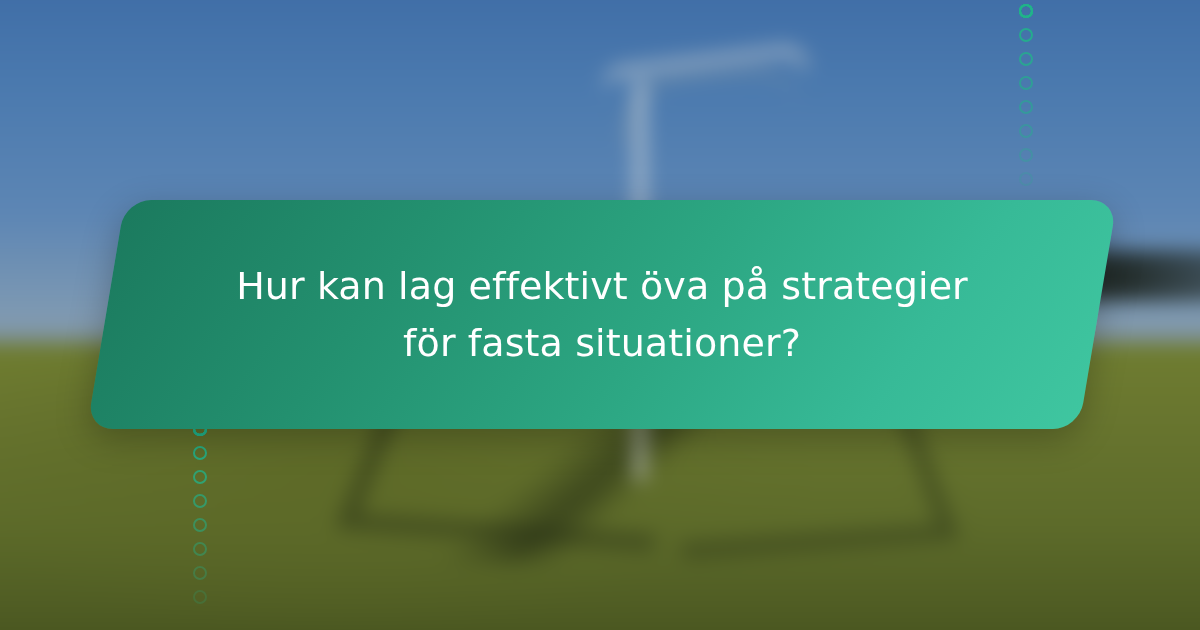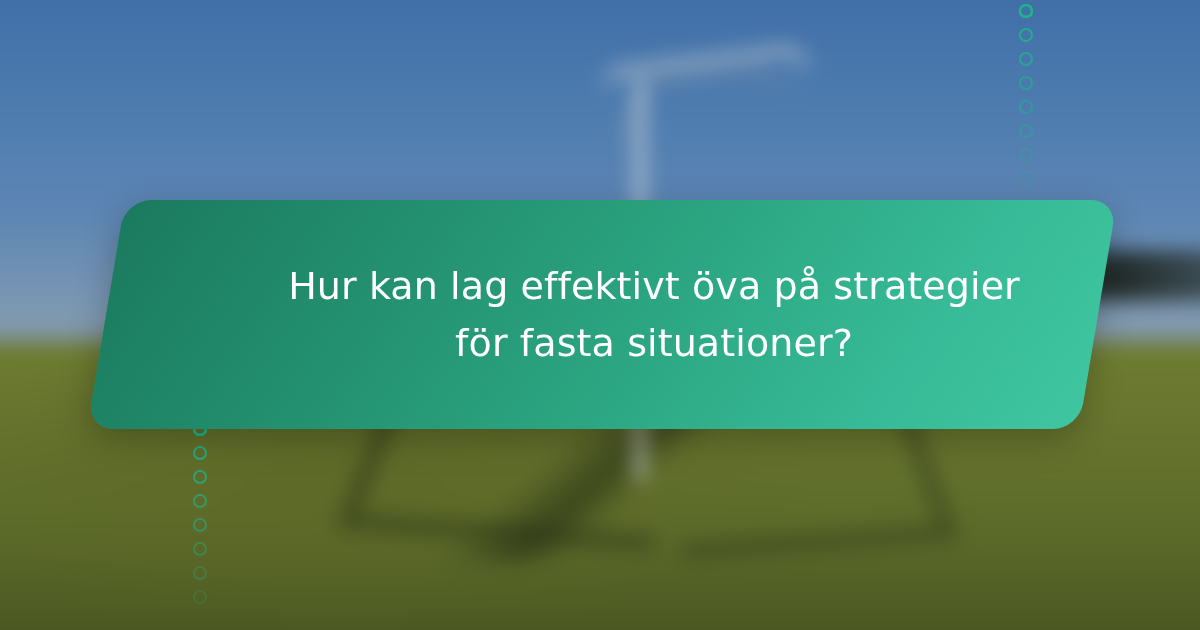--- a/index.html
+++ b/index.html
@@ -152,21 +152,21 @@
         #2ca682 55%,
         #37ba97 80%,
         #3fc6a0 100%);
     box-shadow: 0 10px 34px rgba(0,0,0,0.25);
   }
   .card-text {
     position: absolute;
     inset: 0;
     display: flex;
     align-items: center;
-    justify-content: flex-end;
+    justify-content: center;
     padding: 0 74px;
     box-sizing: border-box;
   }
   .quote {
     margin: 0;
     color: #ffffff;
     font-size: 38px;
     line-height: 1.48;
     font-weight: 400;
     text-align: center;

